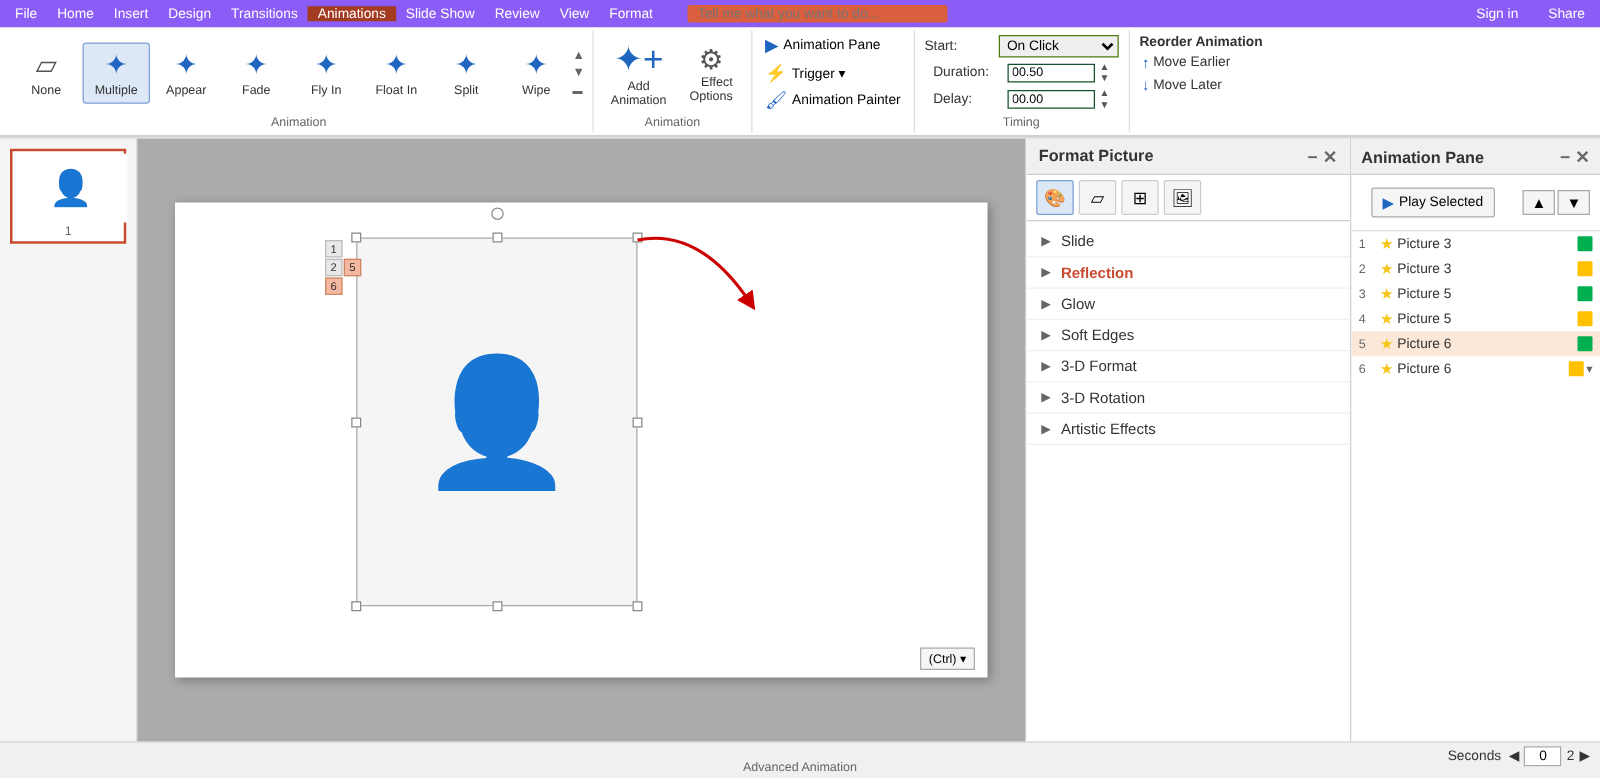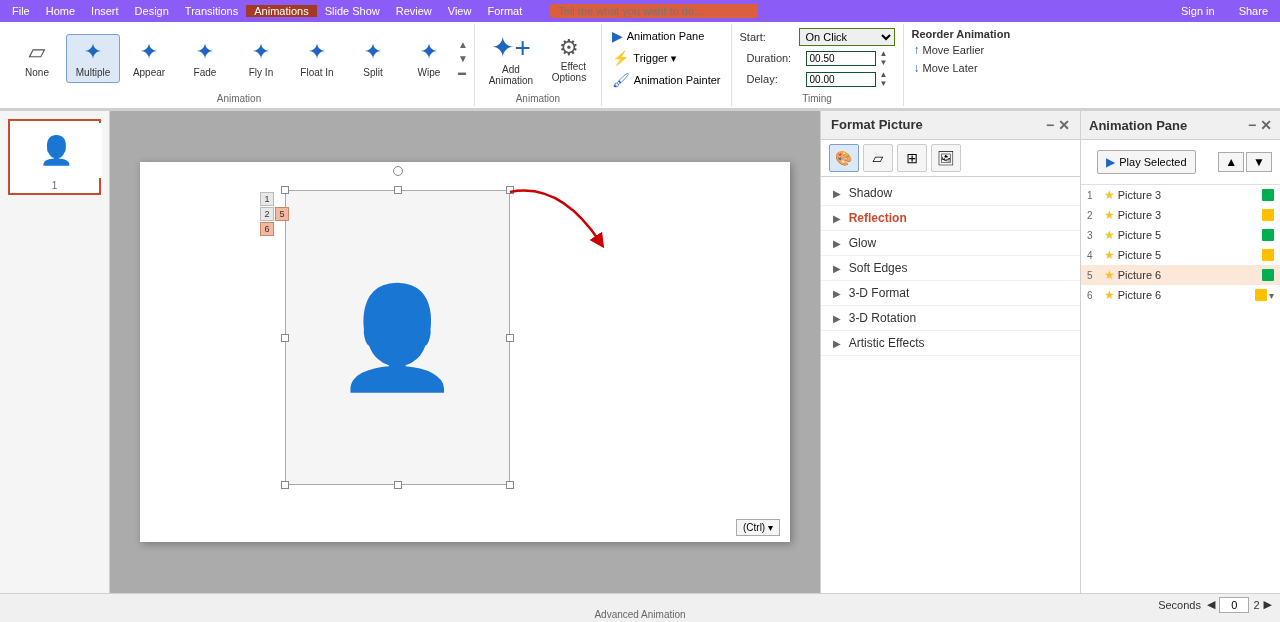--- a/index.html
+++ b/index.html
@@ -316,21 +316,21 @@
     </div>
     <div class="format-tabs">
       <div class="format-tab active" title="Fill &amp; Line">🎨</div>
       <div class="format-tab" title="Effects">▱</div>
       <div class="format-tab" title="Size &amp; Properties">⊞</div>
       <div class="format-tab" title="Picture">🖼</div>
     </div>
     <div class="format-options">
       <div class="format-option-row">
         <span class="expand-icon">▶</span>
-        <span class="opt-label">Shadow</span>
+        <span class="opt-label">Slide</span>
       </div>
       <div class="format-option-row bold-row">
         <span class="expand-icon">▶</span>
         <span class="opt-label">Reflection</span>
       </div>
       <div class="format-option-row">
         <span class="expand-icon">▶</span>
         <span class="opt-label">Glow</span>
       </div>
       <div class="format-option-row">

